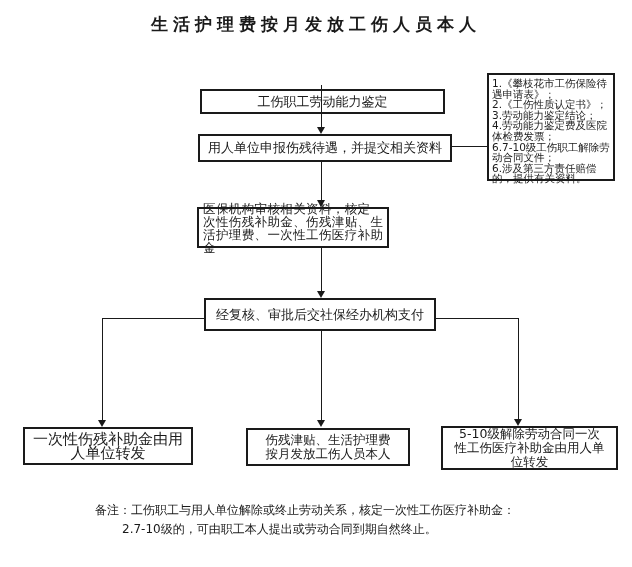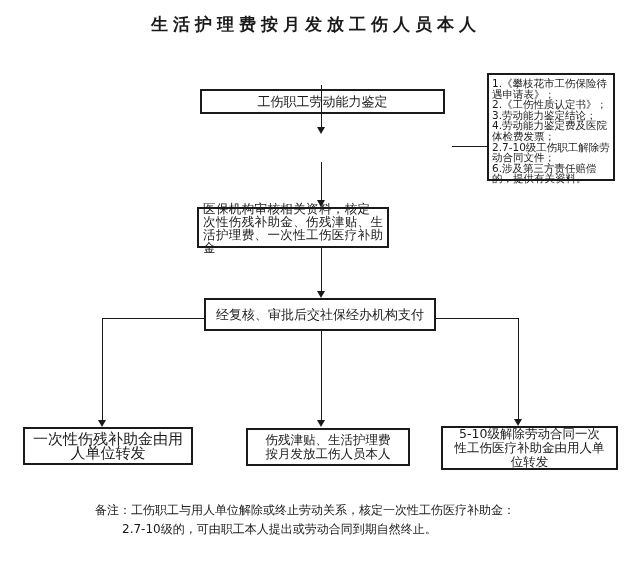--- a/index.html
+++ b/index.html
@@ -43,29 +43,32 @@
 
   <div class="title">生活护理费按月发放工伤人员本人</div>
 
   <div class="fbox" style="left:200px; top:60px; width:245px; height:25px;margin-top:29px;">
     <span>工伤职工劳动能力鉴定</span>
   </div>
 
   <div class="vline" style="left:321px; top:85px; height:42px;"></div>
   <div class="arrow-down" style="left:317px; top:127px;"></div>
 
+  <div class="fbox" style="left:198px; top:134px; width:254px; height:28px;">
+    <span>用人单位申报伤残待遇，并提交相关资料</span>
+  </div>
 
   <div class="hline" style="left:452px; top:146px; width:35px;"></div>
 
   <div class="materials" style="left:487px; top:73px; width:128px; height:108px;">
     <div class="mi">1.《攀枝花市工伤保险待遇申请表》；</div>
     <div class="mi">2.《工伤性质认定书》；</div>
     <div class="mi">3.劳动能力鉴定结论；</div>
     <div class="mi">4.劳动能力鉴定费及医院体检费发票；</div>
-    <div class="mi">2.7-10级工伤职工解除劳动合同文件；</div>
+    <div class="mi">6.7-10级工伤职工解除劳动合同文件；</div>
     <div class="mi">6.涉及第三方责任赔偿的，提供有关资料。</div>
   </div>
 
   <div class="vline" style="left:321px; top:162px; height:38px;"></div>
   <div class="arrow-down" style="left:317px; top:200px;"></div>
 
   <div class="fbox left-align" style="left:197px; top:207px; width:192px; height:41px; padding:2px 4px; font-size:12.5px; line-height:13px;">
     <span>医保机构审核相关资料，核定一次性伤残补助金、伤残津贴、生活护理费、一次性工伤医疗补助金</span>
   </div>
 

